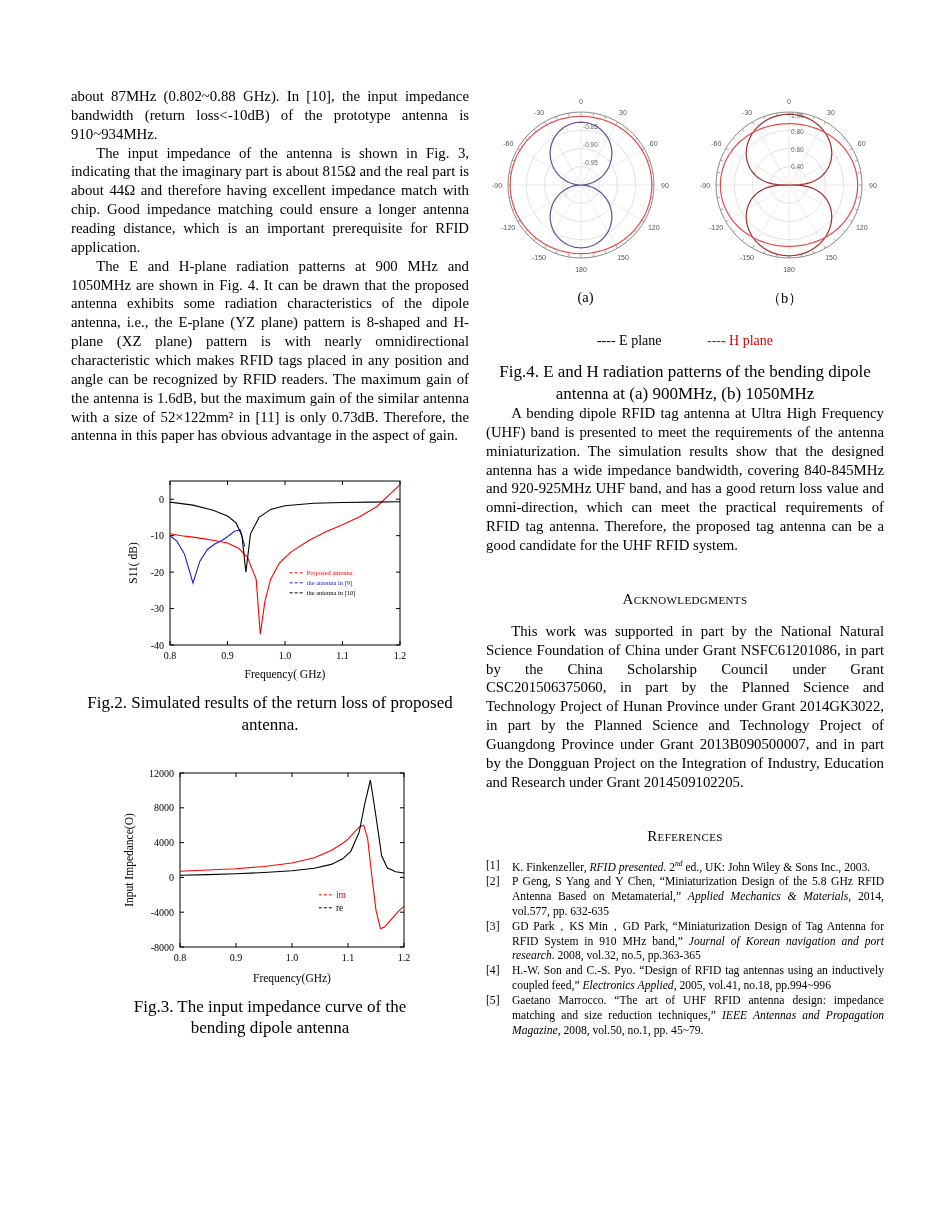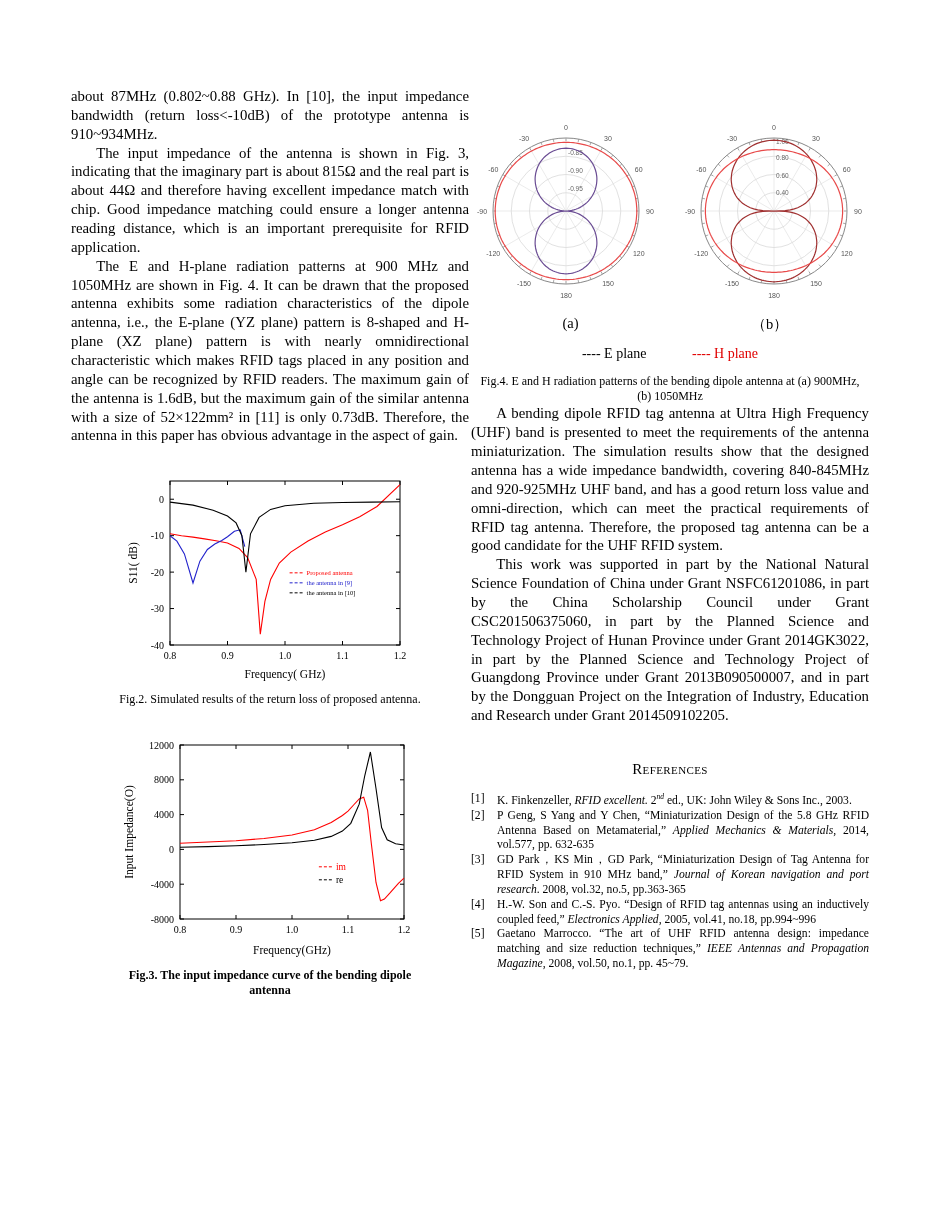--- a/index.html
+++ b/index.html
@@ -1,37 +1,37 @@
 <!DOCTYPE html>
 <html><head>
 <meta charset="utf-8">
 <style>
   * { margin:0; padding:0; box-sizing:border-box; }
   html,body { background:#ffffff; }
   body {
     width:952px; height:1232px; position:relative; overflow:hidden;
     font-family:"Liberation Serif", serif; color:#000;
   }
-  .columns { display:flex; gap:2px; padding:87px 70px 40px 71px; align-items:center; }
+  .columns { display:flex; gap:17px; padding:87px 70px 40px 71px; align-items:flex-end; }
   .col { width:398px; flex:none; }
   .para { font-size:14.8px; line-height:1.275; text-align:justify; text-indent:1.7em; }
   .no-indent { text-indent:0; }
   .figure { text-align:center; }
   .fig2 { margin-top:24px; }
   .fig3 { margin-top:28px; }
   .chart { display:flex; justify-content:center; }
-  .caption { font-size:12px; margin-top:7px; line-height:1.25; }
-  .cap3 { padding:0 36px;font-weight:bold; }
+  .caption { font-size:17px; margin-top:7px; line-height:1.25; }
+  .cap3 { padding:0 36px; }
   .cap4 { padding:0 8px; margin-top:12px; }
   .sec { font-weight:400; font-size:15px; font-variant:small-caps; text-align:center;
          margin:36px 0 14px; letter-spacing:0.4px; }
   .polar-row { display:flex; justify-content:center; gap:12px; }
   .sub-labels { display:flex; margin-top:2px; }
   .sub-labels span { flex:1; text-align:center; font-size:14.5px; }
-  .fig4-legend { margin-top:12px; font-size:14px; }
+  .fig4-legend { margin-top:25px; font-size:14px; }
   .leg-e { margin-right:42px; color:#000; }
   .leg-h { color:#e00000; }
   #ref-list { margin-top:4px; }
   .ref-item { display:flex; font-size:11.6px; line-height:1.28; text-align:justify; }
   .ref-num { flex:none; width:26px; }
   .ref-text { flex:1; }
   .ref-text sup { font-size:0.65em;font-style:italic; }
   
   .tick { font-family:"Liberation Serif", serif; font-size:10px; }
   .legend { font-family:"Liberation Serif", serif; }
@@ -291,27 +291,28 @@
       </div>
       <div class="fig4-legend">
         <span class="leg-e">---- E plane</span>
         <span class="leg-h">---- H plane</span>
       </div>
       <div class="caption cap4">Fig.4. E and H radiation patterns of the bending dipole antenna at (a) 900MHz, (b) 1050MHz</div>
     </div>
 
     <p class="para">A bending dipole RFID tag antenna at Ultra High Frequency (UHF) band is presented to meet the requirements of the antenna miniaturization. The simulation results show that the designed antenna has a wide impedance bandwidth, covering 840-845MHz and 920-925MHz UHF band, and has a good return loss value and omni-direction, which can meet the practical requirements of RFID tag antenna. Therefore, the proposed tag antenna can be a good candidate for the UHF RFID system.</p>
 
+    <h3 class="sec">Acknowledgments</h3>
     <p class="para">This work was supported in part by the National Natural Science Foundation of China under Grant NSFC61201086, in part by the China Scholarship Council under Grant CSC201506375060, in part by the Planned Science and Technology Project of Hunan Province under Grant 2014GK3022, in part by the Planned Science and Technology Project of Guangdong Province under Grant 2013B090500007, and in part by the Dongguan Project on the Integration of Industry, Education and Research under Grant 2014509102205.</p>
 
     <h3 class="sec">References</h3>
     <div id="ref-list">
         <div class="ref-item">
           <span class="ref-num">[1]</span>
-          <span class="ref-text"><span>K. Finkenzeller, </span><i>RFID excellent.</i><span> 2</span><sup>nd</sup><span> ed., UK: John Wiley &amp; Sons Inc., 2003.</span></span>
+          <span class="ref-text"><span>K. Finkenzeller, </span><i>RFID presented.</i><span> 2</span><sup>nd</sup><span> ed., UK: John Wiley &amp; Sons Inc., 2003.</span></span>
         </div>
         <div class="ref-item">
           <span class="ref-num">[2]</span>
           <span class="ref-text"><span>P Geng, S Yang and Y Chen, “Miniaturization Design of the 5.8 GHz RFID Antenna Based on Metamaterial,” </span><i>Applied Mechanics &amp; Materials</i><span>, 2014, vol.577, pp. 632-635</span></span>
         </div>
         <div class="ref-item">
           <span class="ref-num">[3]</span>
           <span class="ref-text"><span>GD Park，KS Min，GD Park, “Miniaturization Design of Tag Antenna for RFID System in 910 MHz band,” </span><i>Journal of Korean navigation and port research</i><span>. 2008, vol.32, no.5, pp.363-365</span></span>
         </div>
         <div class="ref-item">

